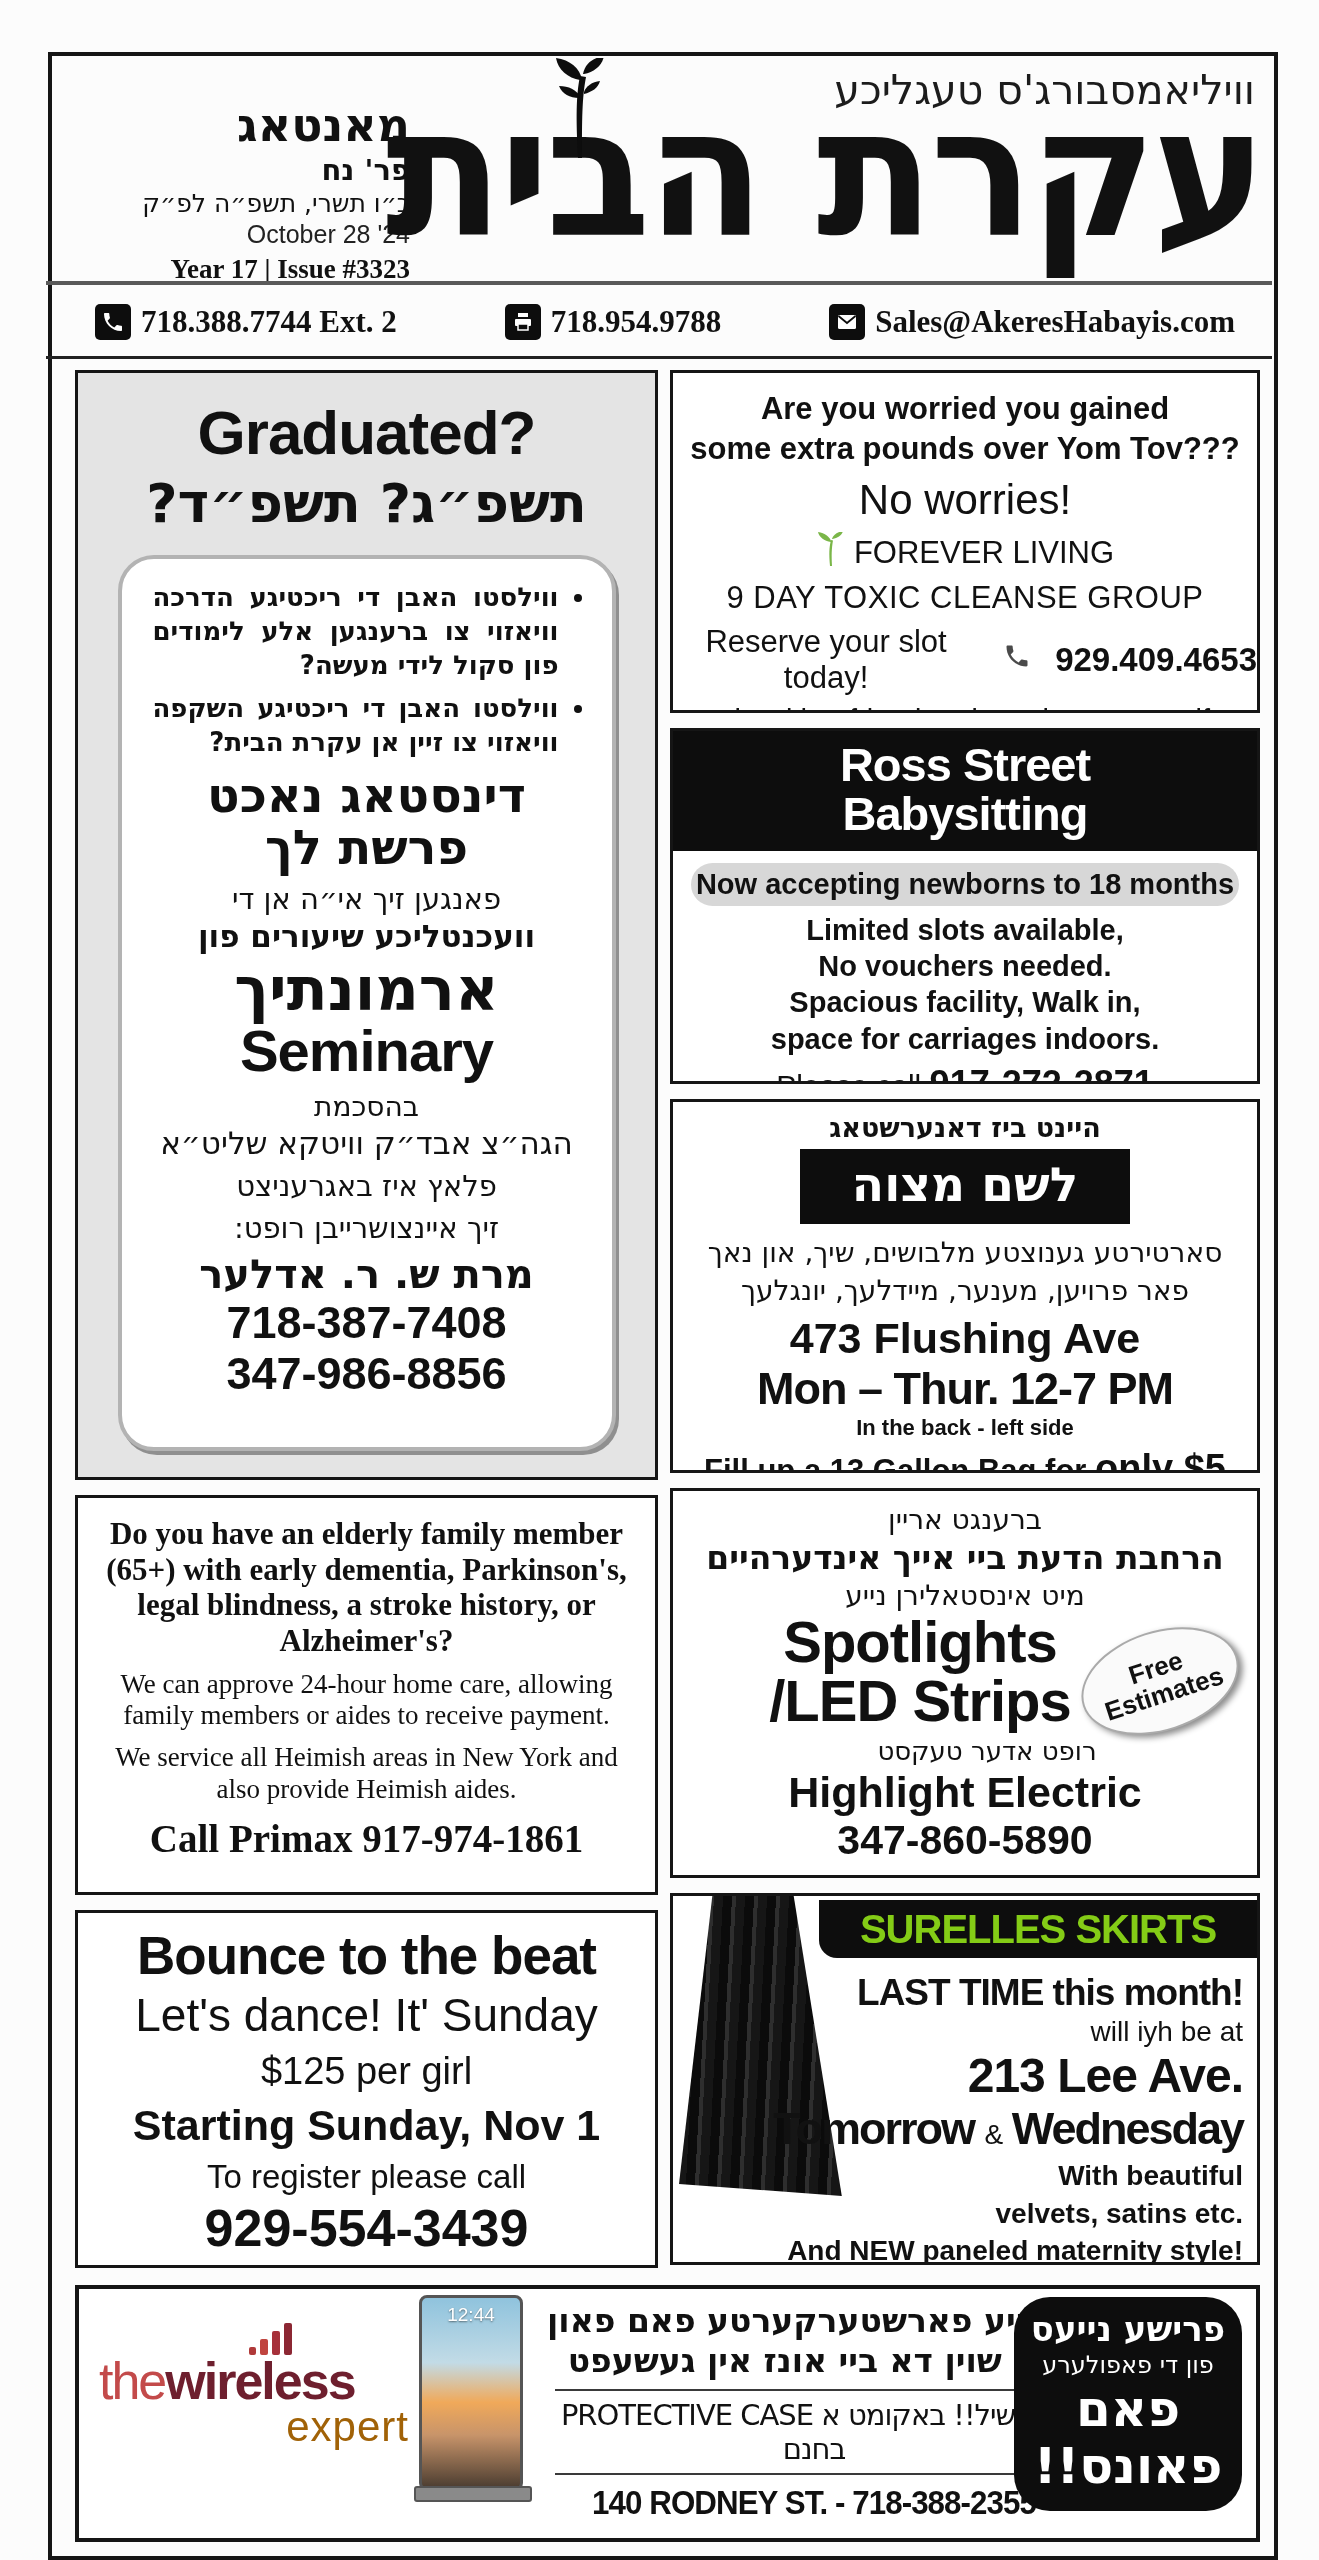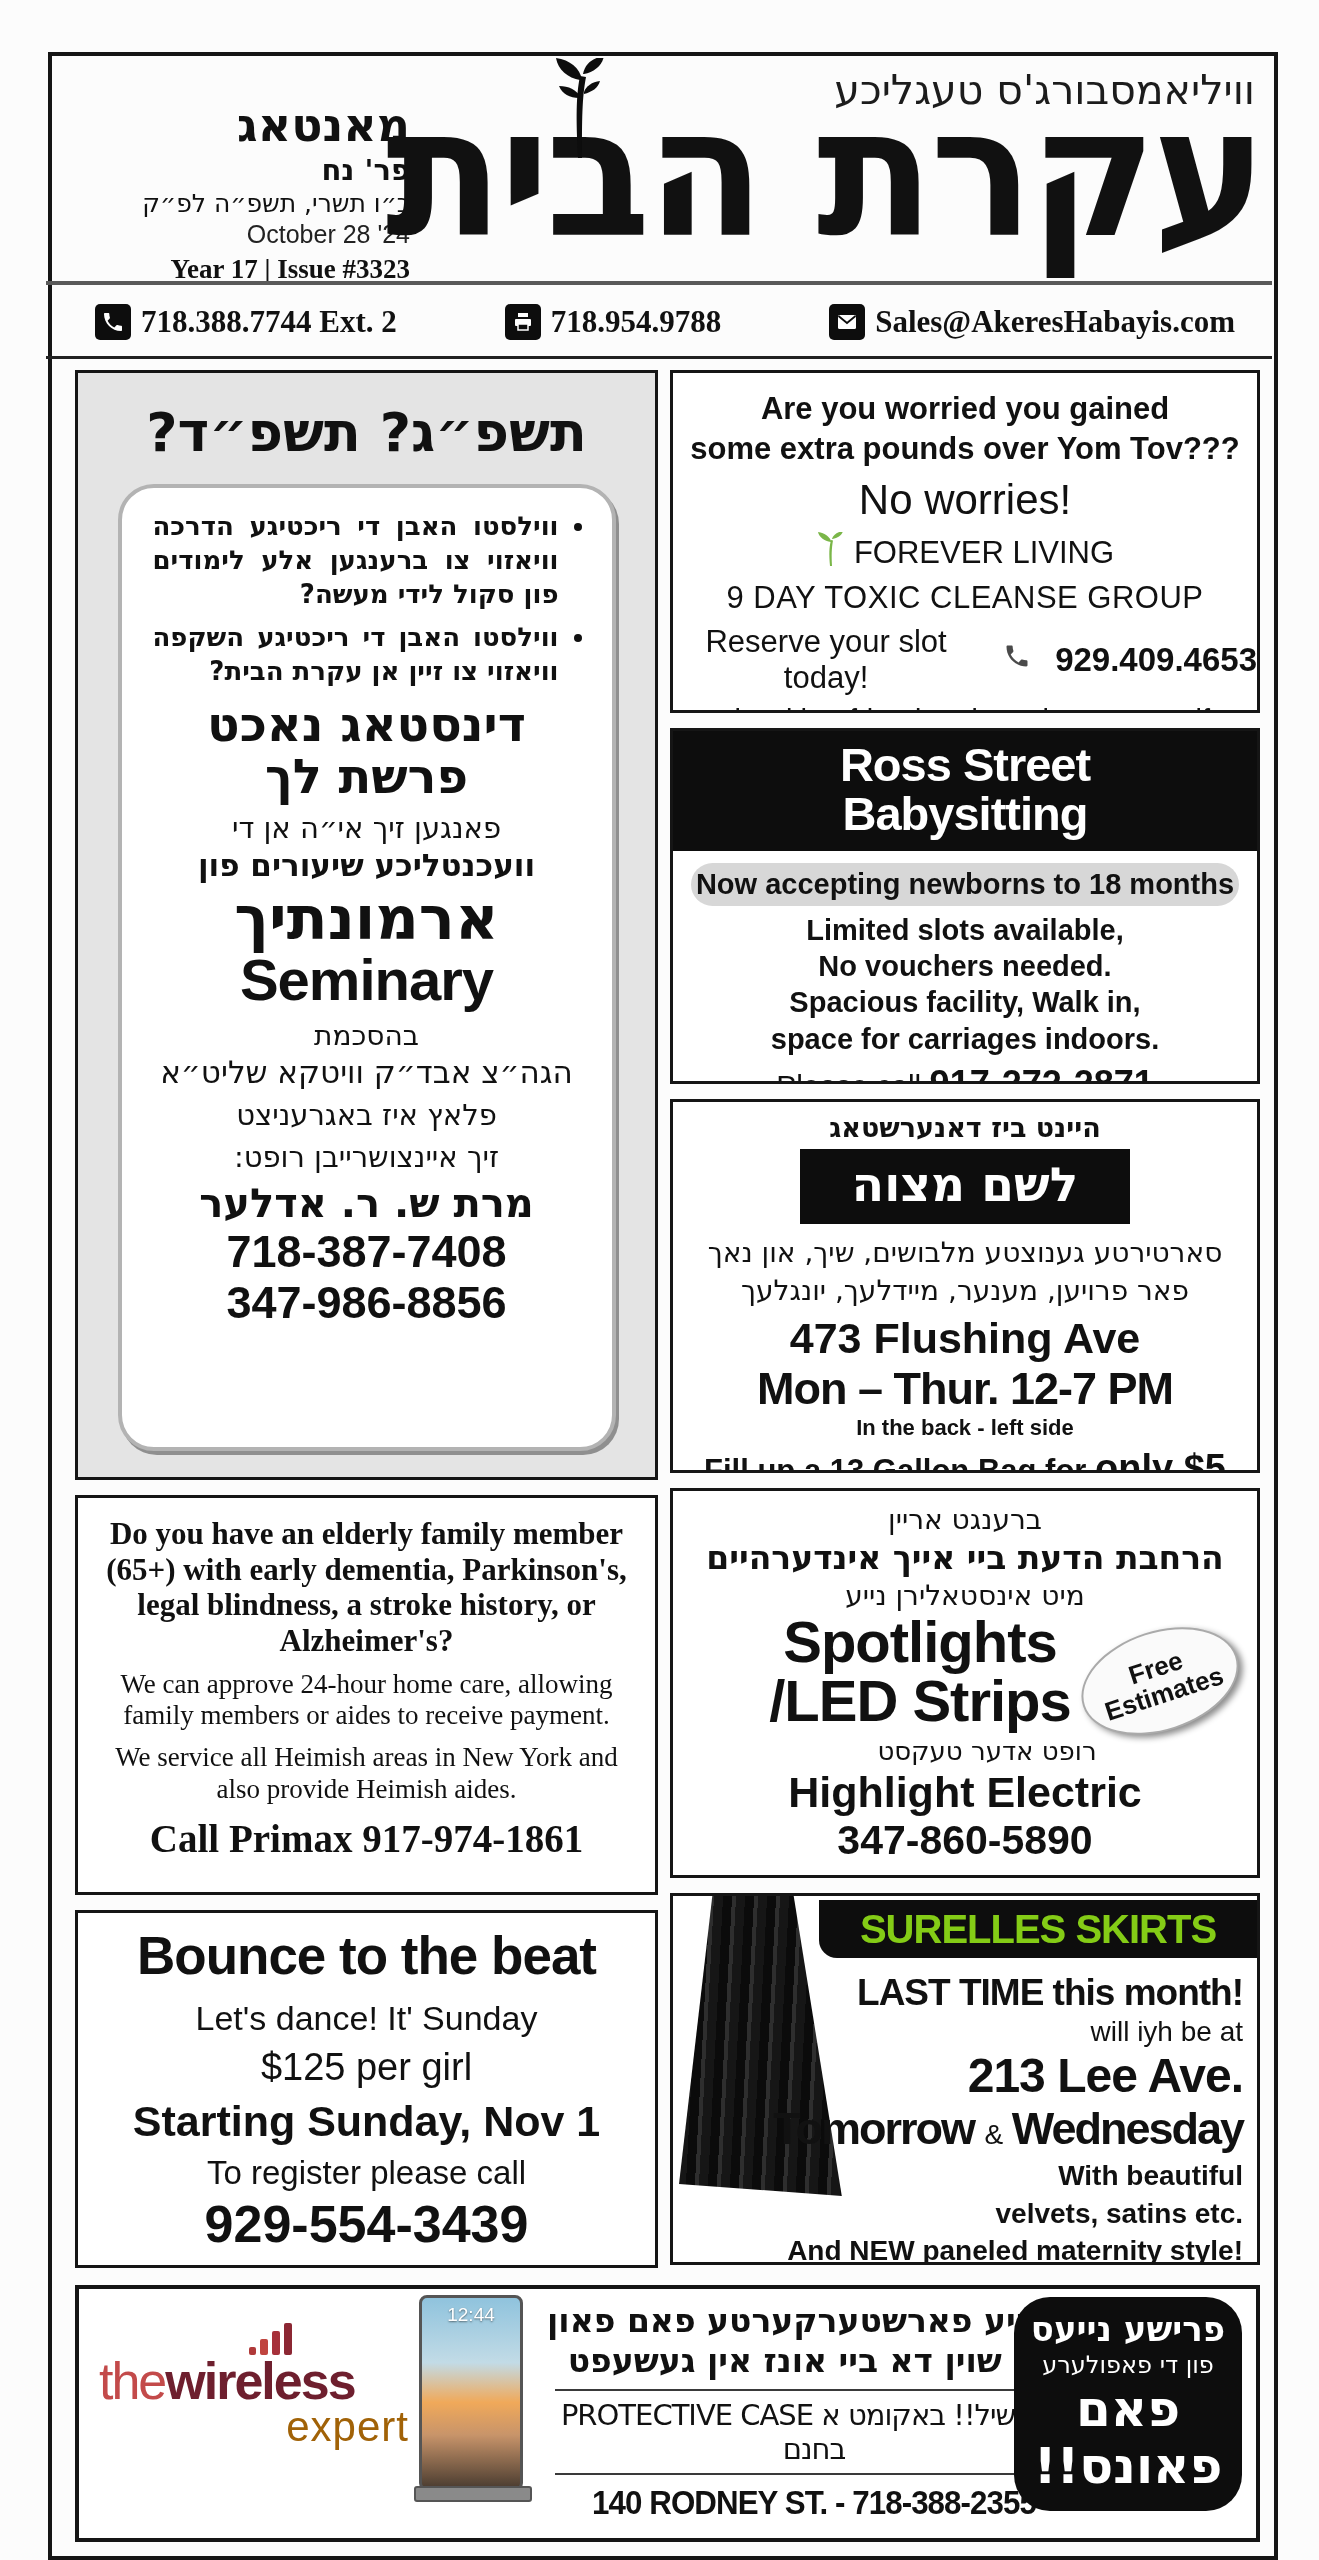--- a/index.html
+++ b/index.html
@@ -55,21 +55,21 @@
   
   .ad-home{height:400px;display:flex;flex-direction:column;align-items:center;text-align:center;padding:14px 10px;font-family:"Liberation Serif","DejaVu Serif",serif;}
   .hc-title{font-size:45px;font-weight:bold;}
   .hc-q{font-size:31px;font-weight:bold;line-height:1.15;width:96%;margin-top:4px;}
   .hc-p{font-size:27px;line-height:1.18;width:98%;margin-top:10px;}
   .hc-call{font-size:39px;font-weight:bold;margin-top:10px;}
 
   
   .ad-bounce{height:358px;display:flex;flex-direction:column;align-items:center;text-align:center;padding-top:12px;font-family:"Liberation Sans","DejaVu Sans",sans-serif;}
   .bn-title{font-size:53px;font-weight:bold;letter-spacing:-1px;}
-  .bn-l1{font-size:34px;margin-top:13px;text-align:center;}
+  .bn-l1{font-size:46px;margin-top:2px;text-align:center;}
   .bn-l2{font-size:38px;margin-top:8px;}
   .bn-l3{font-size:43px;font-weight:bold;margin-top:8px;}
   .bn-l4{font-size:33px;margin-top:8px;}
   .bn-phone{font-size:52px;font-weight:bold;margin-top:2px;}
 
   
   .ad-forever{height:343px;display:flex;flex-direction:column;align-items:center;text-align:center;padding-top:16px;font-family:"Liberation Sans","DejaVu Sans",sans-serif;}
   .fl-l1{font-size:31px;font-weight:bold;line-height:1.28;}
   .fl-l3{font-size:42px;margin-top:8px;}
   .fl-row{display:flex;align-items:center;gap:8px;margin-top:8px;font-size:31px;}
@@ -196,20 +196,21 @@
           </svg>
       </span>
       <span>Sales@AkeresHabayis.com</span>
     </div>
   </div>
   <div class="rule2"></div>
 
   <div class="col-left">
 
     <section class="ad ad-grad">
+      <div class="grad-title">Graduated?</div>
       <div class="grad-sub" dir="rtl">תשפ״ג? תשפ״ד?</div>
       <div class="grad-box">
         <ul dir="rtl">
           <li>ווילסטו האבן די ריכטיגע הדרכה וויאזוי צו ברענגען אלע לימודים פון סקול לידי מעשה?</li>
           <li>ווילסטו האבן די ריכטיגע השקפה וויאזוי צו זיין אן עקרת הבית?</li>
         </ul>
         <div class="ev" dir="rtl">דינסטאג נאכט</div>
         <div class="ev" dir="rtl">פרשת לך</div>
         <div class="in1" dir="rtl">פאנגען זיך אי״ה אן די</div>
         <div class="in2" dir="rtl">וועכנטליכע שיעורים פון</div>

